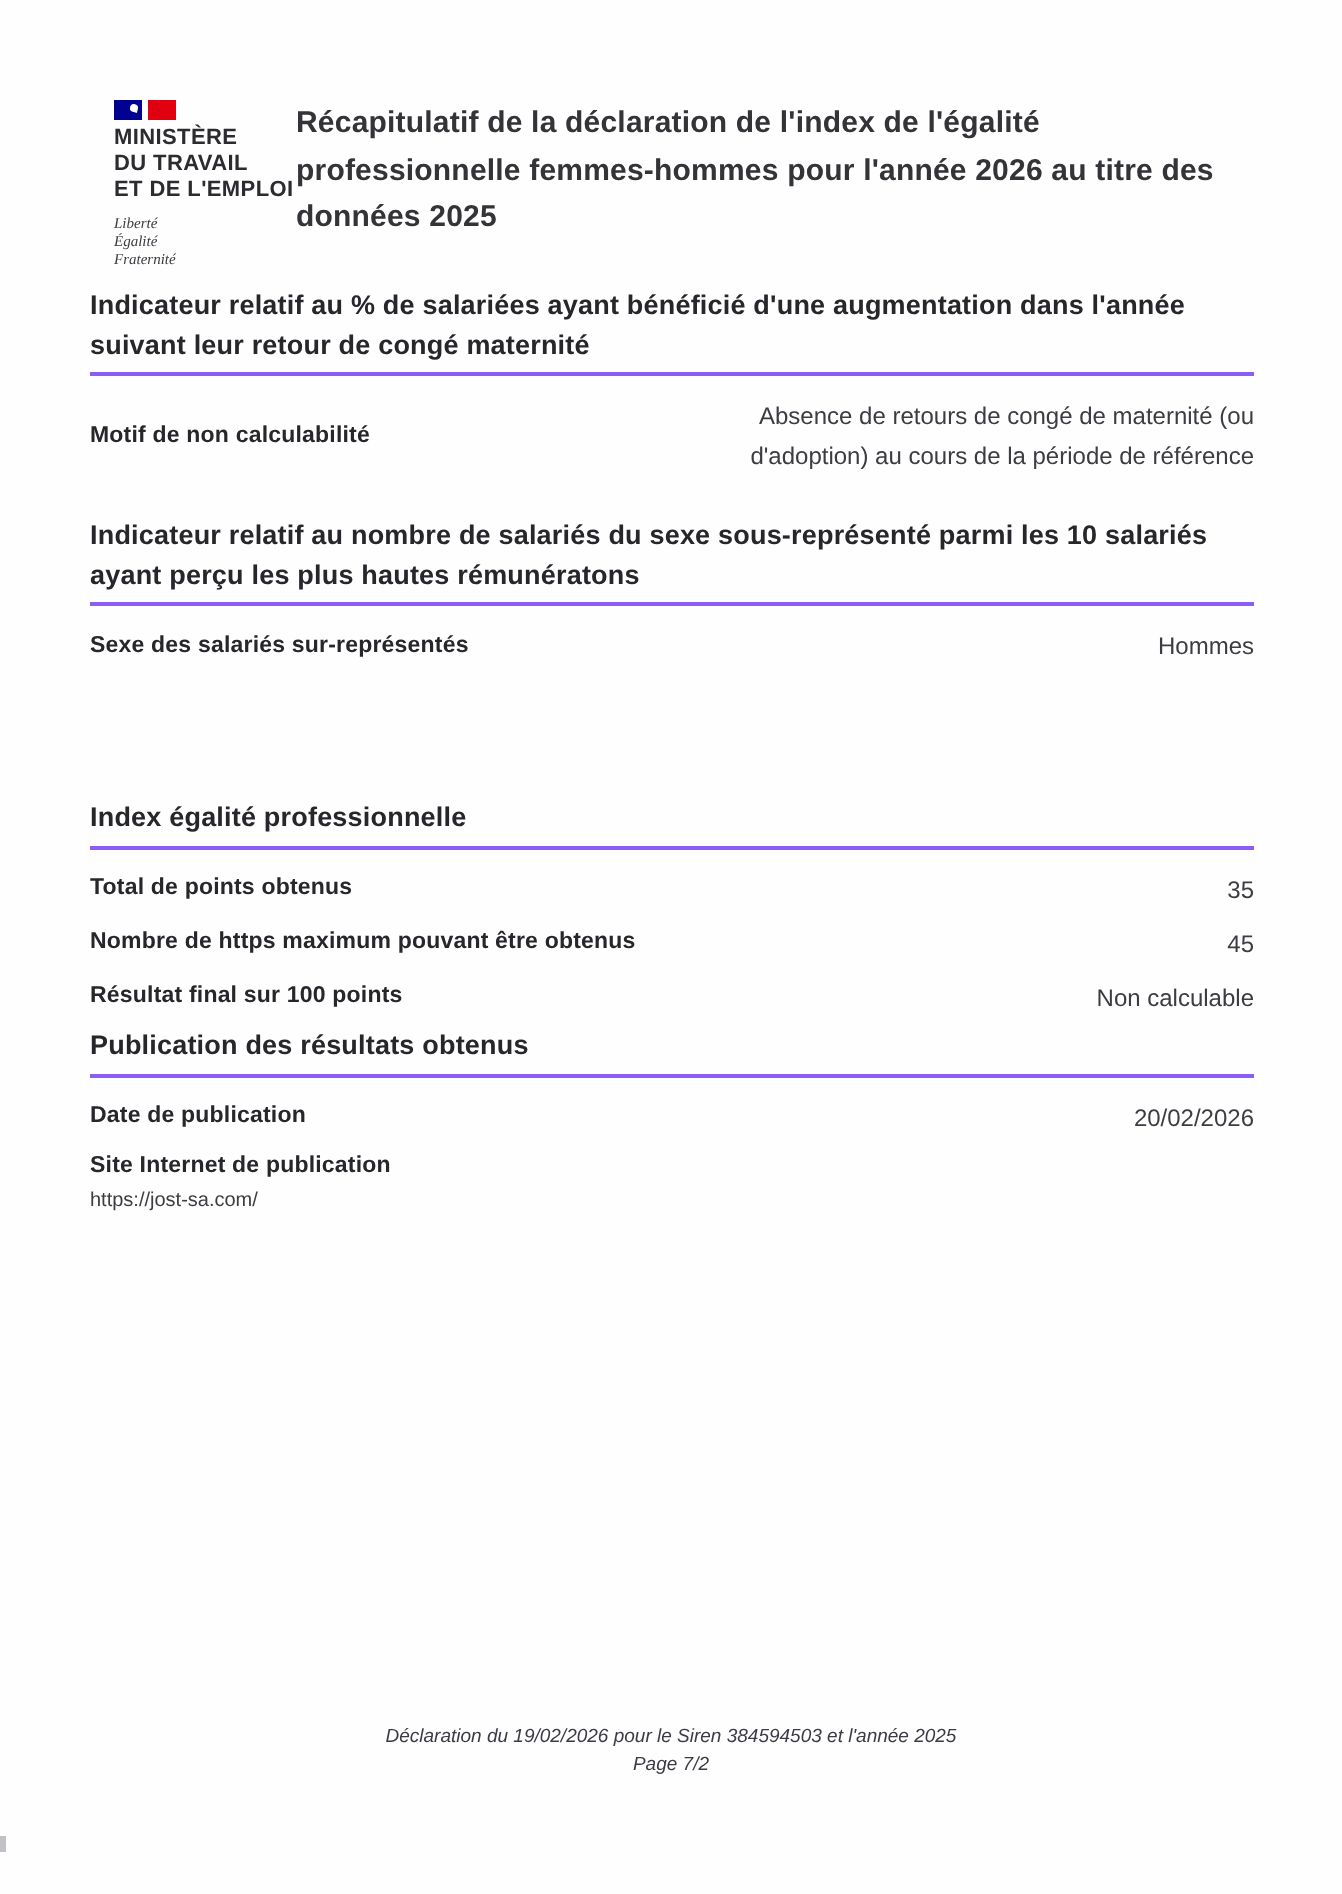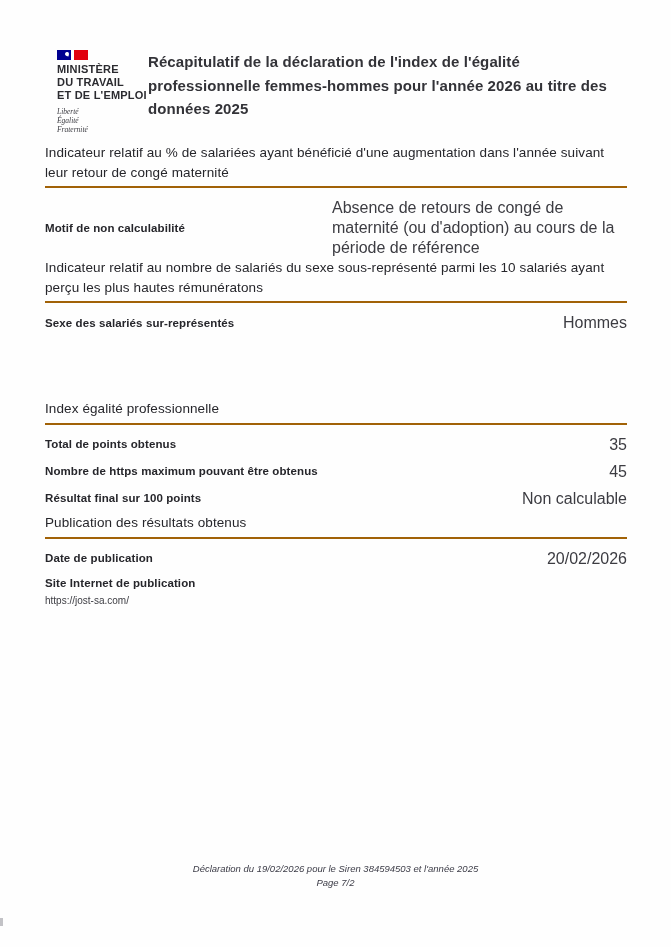--- a/index.html
+++ b/index.html
@@ -22,29 +22,29 @@
   .ministry-name{font-weight:bold;font-size:11px;line-height:13px;letter-spacing:.2px;color:#2b2b30;}
   .motto{margin-top:5px;font-family:"Liberation Serif","DejaVu Serif",serif;font-style:italic;font-size:7.5px;line-height:9px;color:#3a3a40;}
   .doc-title{
     flex:1;margin-left:0;
     font-weight:bold;font-size:15px;line-height:23.5px;color:#333338;
     letter-spacing:.1px;
   }
   
   .section{position:absolute;left:45px;width:582px;}
   .section-heading{
-    font-weight:normal;font-size:13.5px;line-height:19.5px;color:#26262b;
-    border-bottom:2px solid #a16207;
+    font-weight:bold;font-size:13.5px;line-height:19.5px;color:#26262b;
+    border-bottom:2px solid #8b5cf6;
     padding-bottom:4px;letter-spacing:.1px;
   }
   .rows{margin-top:10px;}
   .row{display:flex;justify-content:space-between;align-items:center;margin-bottom:7px;}
   .row.top{align-items:flex-start;}
   .row-label{font-weight:bold;font-size:11.5px;line-height:15px;color:#26262b;max-width:330px;letter-spacing:.1px;}
-  .row-value{font-size:16px;line-height:20px;color:#3c3c42;text-align:left;max-width:300px;}
+  .row-value{font-size:12px;line-height:20px;color:#3c3c42;text-align:right;max-width:300px;}
   .url{font-size:10px;line-height:15px;color:#3c3c42;margin-top:2px;}
   
   .footer{
     position:absolute;left:0;right:0;top:862px;text-align:center;
     font-style:italic;font-size:9.5px;line-height:14px;color:#3b3b46;
   }
   
   .scan-mark{position:absolute;left:0;top:918px;width:3px;height:8px;background:#9a9aa0;opacity:.6;}
 </style>
 </head>

